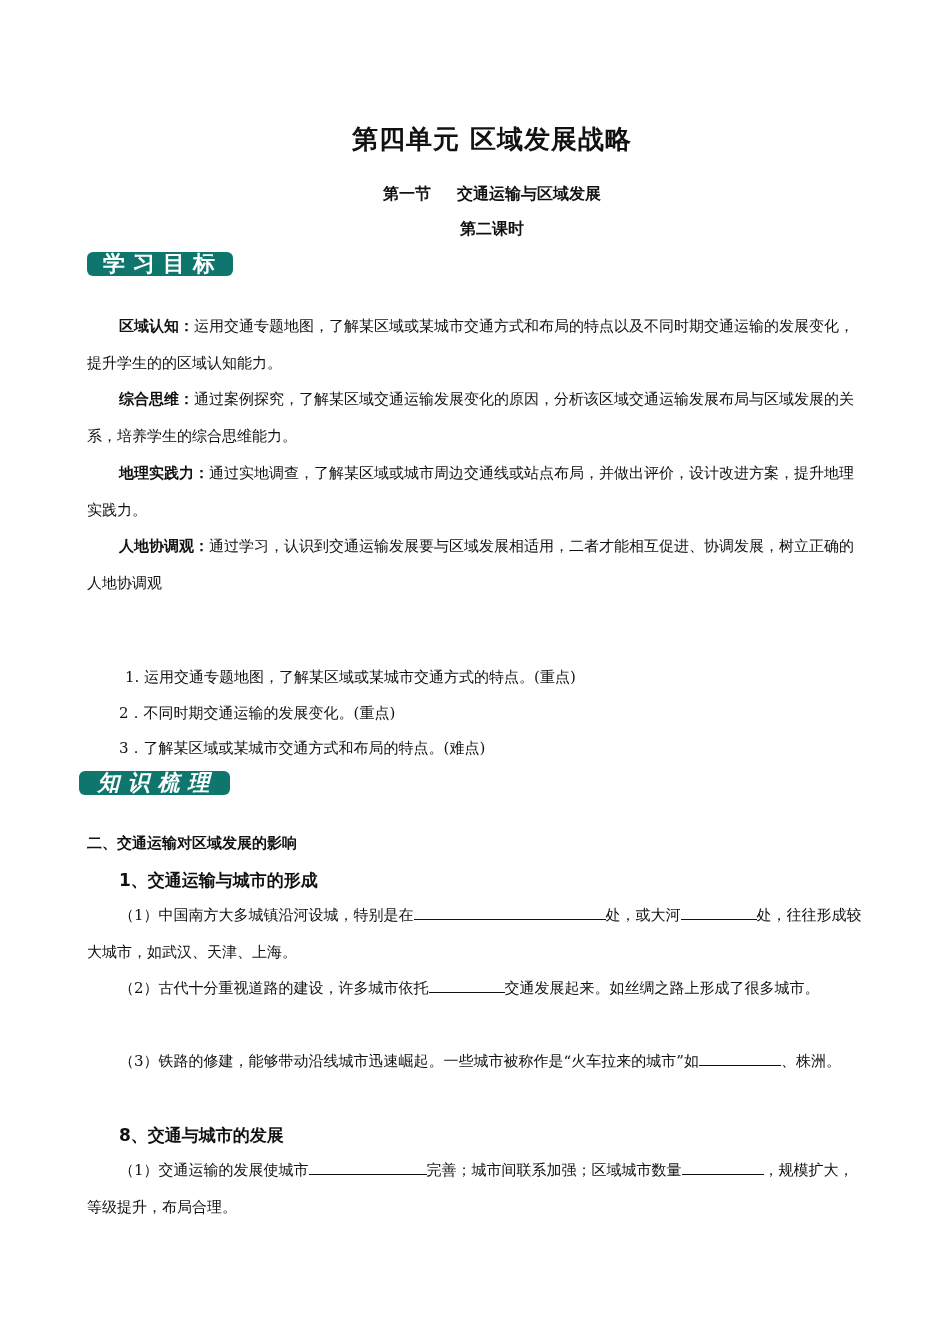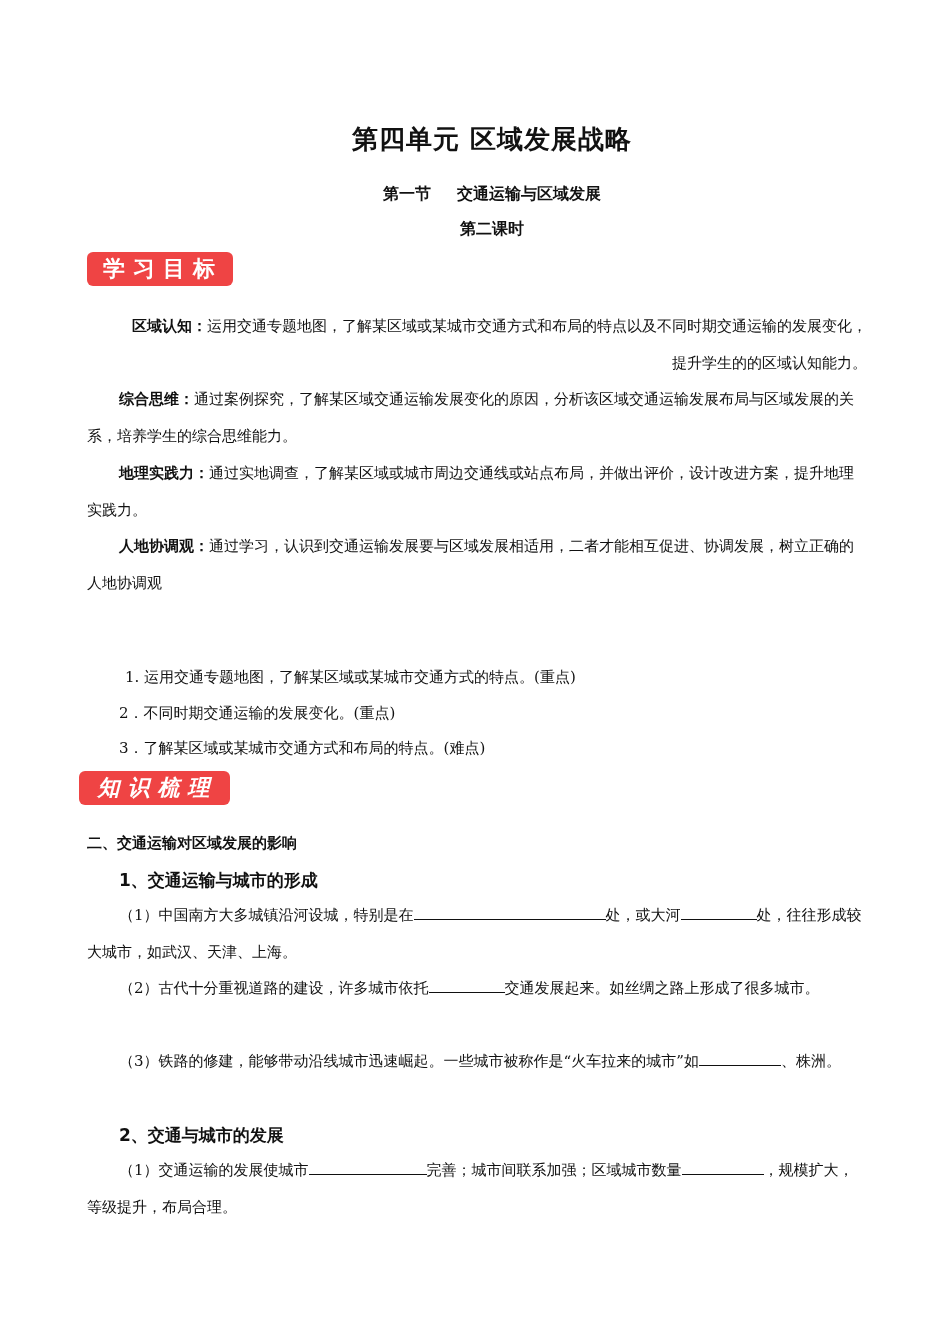--- a/index.html
+++ b/index.html
@@ -16,38 +16,38 @@
   }
   .subtitle {
     position: absolute; left: 0; width: 984px; text-align: center;
     font-family: "DejaVu Sans", "Liberation Sans", sans-serif;
     font-weight: bold; font-size: 16px;
   }
   .sub1 { top: 184px; }
   .sub2 { top: 219px; }
   .sub1 .gap { display: inline-block; width: 26px; }
   .badge {
-    position: absolute; left: 87px; height: 34px;
-    background: #ef4444; border-radius: 6px;
+    position: absolute; left: 87px; height: 24px;
+    background: #0f766e; border-radius: 6px;
     color: #ffffff;
     font-family: "DejaVu Sans", "Liberation Sans", sans-serif;
     font-weight: bold; font-size: 22px; letter-spacing: 8px;
     display: flex; align-items: center; justify-content: center;
     padding-left: 6px; box-sizing: border-box;
   }
   .b1 { top: 252px; width: 146px; }
   .b2 { top: 606px; width: 148px; }
   .b3 { top: 771px; width: 151px; left: 79px; font-style: italic; }
   .para {
     position: absolute; left: 87px; width: 780px;
     font-size: 15px; line-height: 37px;
     text-indent: 32px;
   }
   .para b { font-family: "DejaVu Sans", "Liberation Sans", sans-serif; font-weight: bold; }
-  .p1 { top: 308px; text-align: right; }
+  .p1 { top: 308px; }
   .p2 { top: 381px; }
   .p3 { top: 455px; }
   .p4 { top: 528px; }
   .list-item {
     position: absolute; left: 119px; font-size: 15px; line-height: 20px;
   }
   .li1 { top: 667px; margin-left: 6px; }
   .li2 { top: 703px; }
   .li3 { top: 738px; }
   .heading2 {
@@ -111,19 +111,19 @@
   <div class="para q1">
     <span>（1）中国南方大多城镇沿河设城，特别是在</span><span class="blank w190"></span><span>处，或大河</span><span class="blank w76"></span><span>处，往往形成较大城市，如武汉、天津、上海。</span>
   </div>
   <div class="para q2">
     <span>（2）古代十分重视道路的建设，许多城市依托</span><span class="blank w76"></span><span>交通发展起来。如丝绸之路上形成了很多城市。</span>
   </div>
   <div class="para q3">
     <span>（3）铁路的修建，能够带动沿线城市迅速崛起。一些城市被称作是“火车拉来的城市”如</span><span class="blank w82" style="margin-left:0;"></span><span>、株洲。</span>
   </div>
 
-  <div class="heading3 h3b">2、交通与城市的发展</div>
+  <div class="heading3 h3b">8、交通与城市的发展</div>
 
   <div class="para q4">
     <span>（1）交通运输的发展使城市</span><span class="blank w118"></span><span>完善；城市间联系加强；区域城市数量</span><span class="blank w82"></span><span>，规模扩大，等级提升，布局合理。</span>
   </div>
 
 </div>
 
 </body></html>

